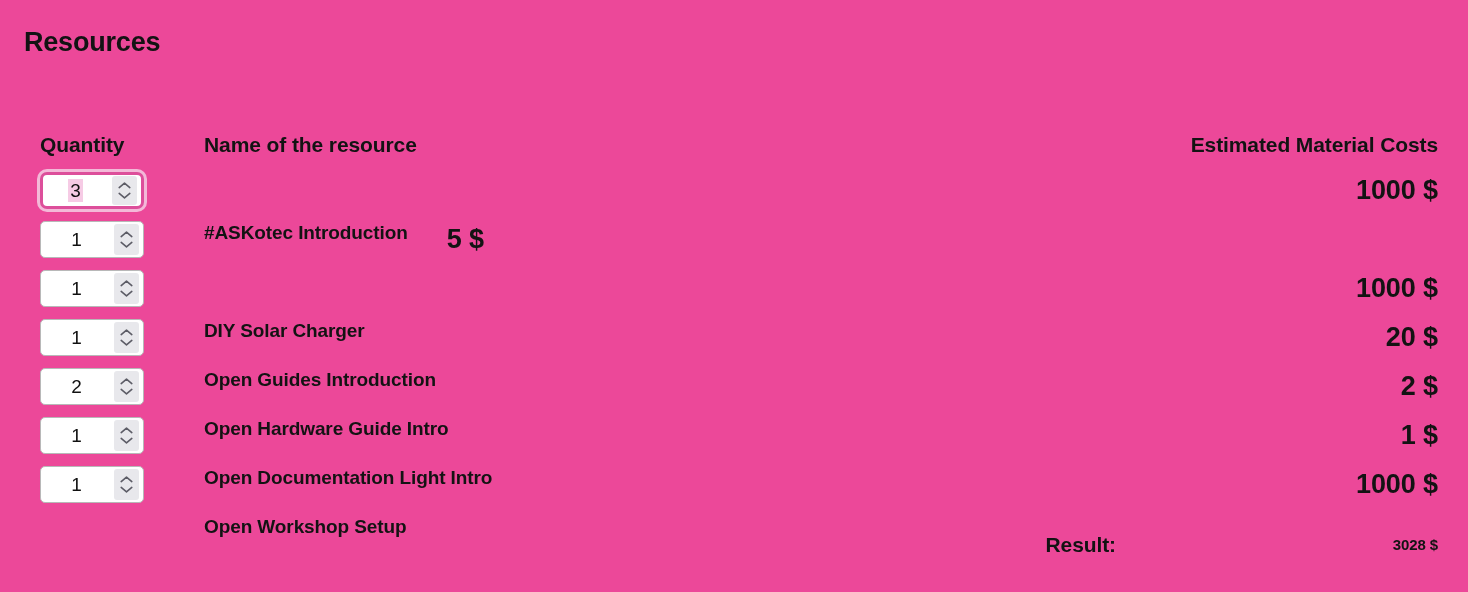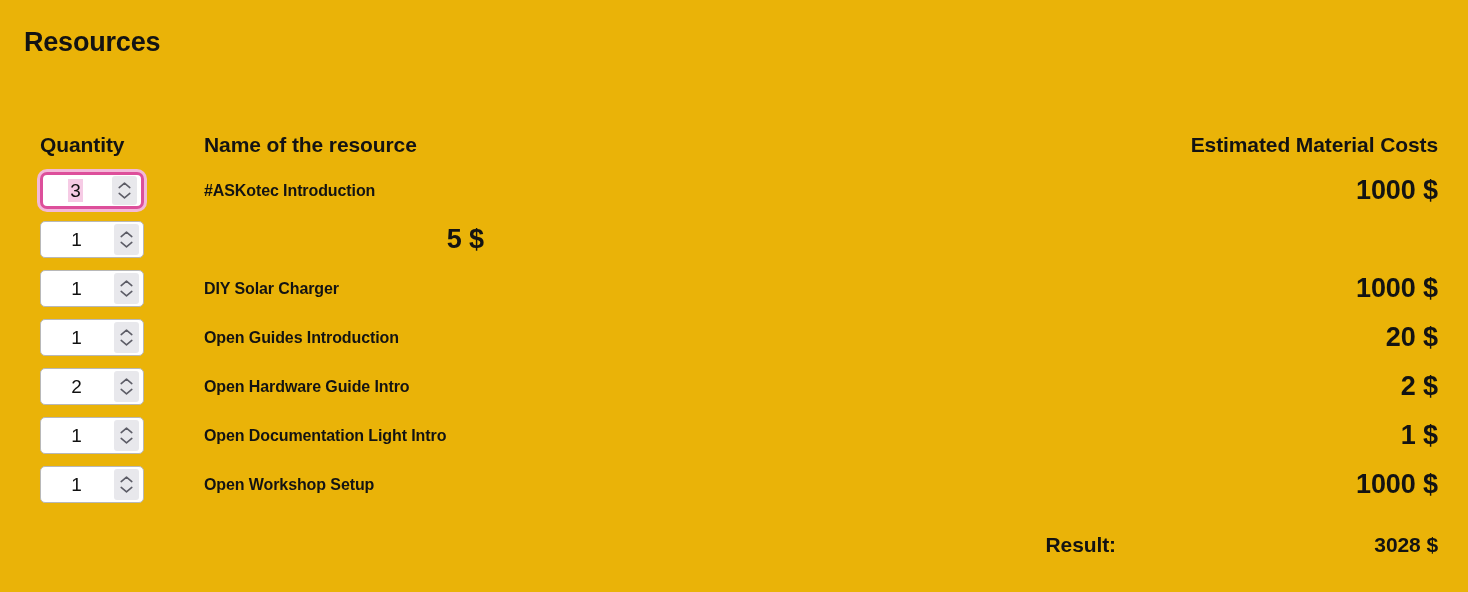--- a/index.html
+++ b/index.html
@@ -14,21 +14,21 @@
     overflow: hidden;
     font-family: "Liberation Sans", sans-serif;
     color: #1a1a1a;
     -webkit-font-smoothing: antialiased;
   }
 
   .page {
     position: relative;
     width: 1468px;
     height: 592px;
-    background: #eab308;
+    background: #ec4899;
     box-sizing: border-box;
   }
 
   .page-title {
     position: absolute;
     left: 24px;
     top: 26px;
     font-size: 27px;
     font-weight: bold;
     letter-spacing: -0.2px;
@@ -152,26 +152,27 @@
   }
   .num-input.focused .spinner {
     height: 29px;
   }
 
   .spinner svg {
     display: block;
   }
 
   .res-name {
-    font-size: 16px;
+    font-size: 19px;
     font-weight: bold;
     color: #131313;
     line-height: 37px;
     letter-spacing: -0.1px;
     white-space: nowrap;
+    margin-top: 42px;
   }
 
   .res-cost {
     font-size: 27px;
     font-weight: bold;
     color: #131313;
     line-height: 37px;
     letter-spacing: -0.1px;
     text-align: right;
   }
@@ -183,21 +184,21 @@
   .result-label {
     font-size: 21px;
     font-weight: bold;
     color: #131313;
     line-height: 36px;
     text-align: right;
     padding-right: 22px;
     letter-spacing: -0.1px;
   }
   .result-value {
-    font-size: 21px;
+    font-size: 15px;
     font-weight: bold;
     color: #131313;
     line-height: 36px;
     text-align: right;
     letter-spacing: -0.1px;
   }
   .result-spacer-qty { width: 144px; flex: 0 0 144px; }
   .result-spacer-name { flex: 1 1 auto; }
 </style>
 </head>

